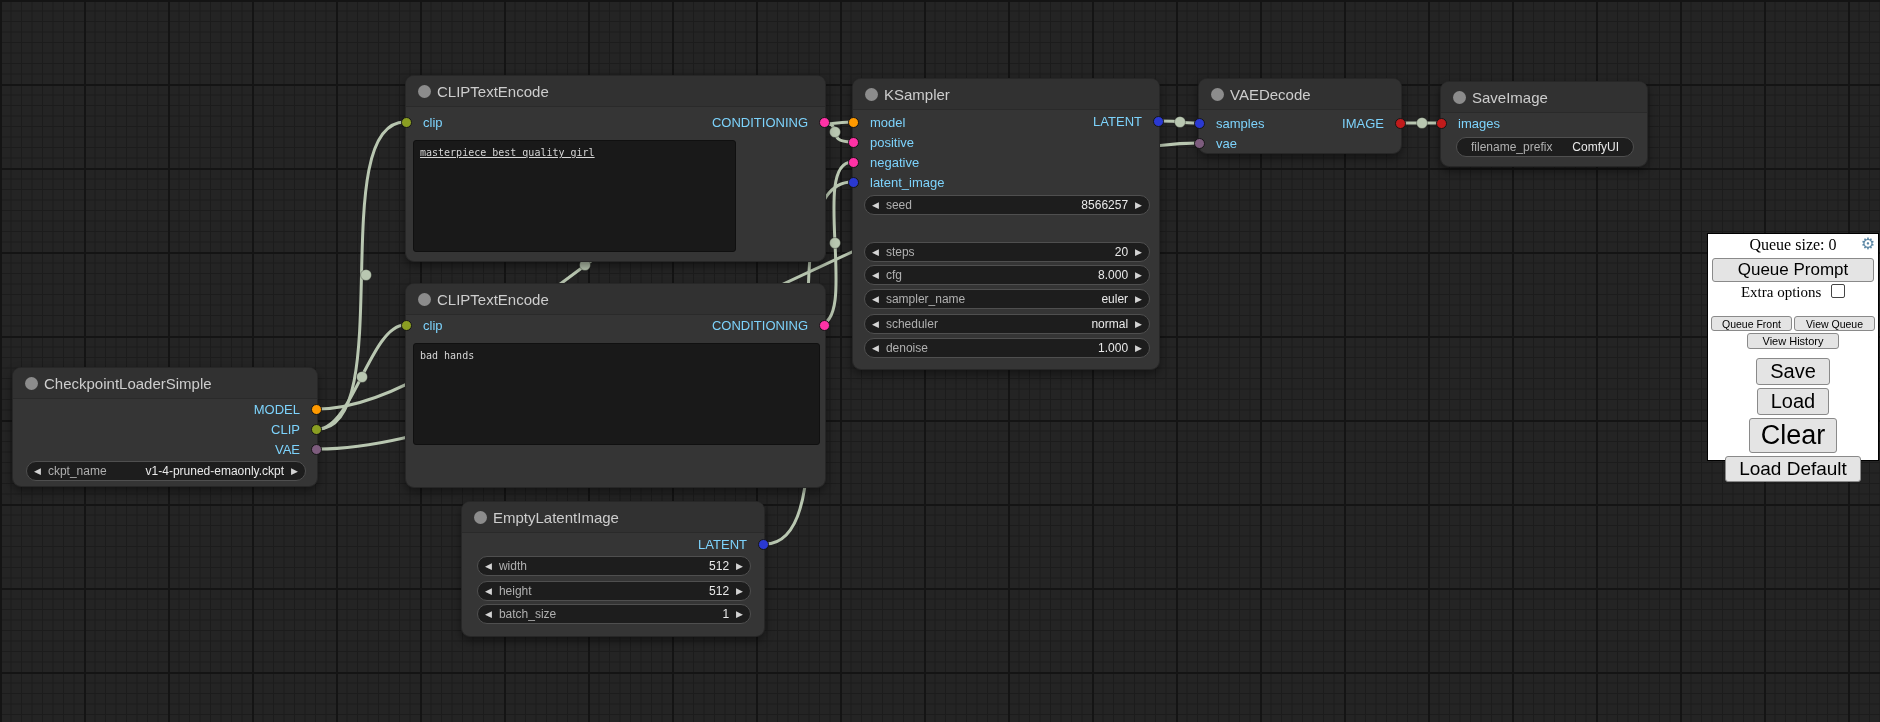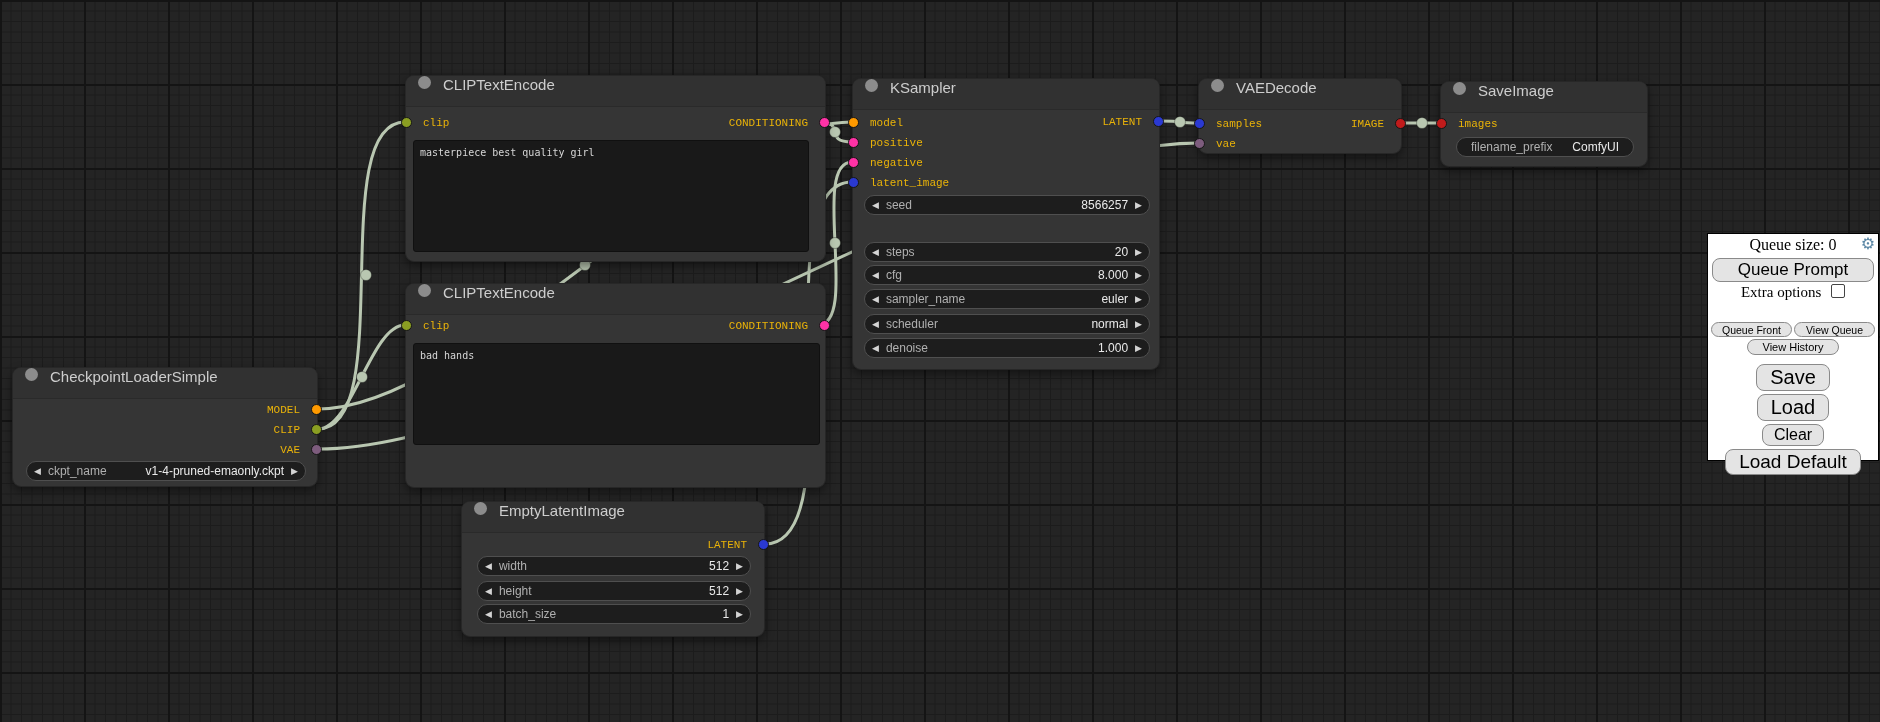--- a/index.html
+++ b/index.html
@@ -14,26 +14,26 @@
     background-size:84px 84px,84px 84px,10.5px 10.5px,10.5px 10.5px;
     font-family:"Liberation Sans",sans-serif;
   }
   #wires{position:absolute;left:0;top:0;z-index:1;}
   .node{
     position:absolute;z-index:2;background:#353535;border-radius:9px;
     border:1px solid #272727;box-sizing:border-box;
     box-shadow:0 4px 10px rgba(0,0,0,.45);color:#c3c3c3;
   }
   .node-title{
-    height:30px;display:flex;gap:12px;padding:0 12px;
+    height:30px;display:flex;align-items:center;gap:6px;padding:0 12px;
     font-size:15px;color:#cdcdcd;background:#313131;
     border-radius:8px 8px 0 0;border-bottom:1px solid #2a2a2a;
   }
   .title-dot{width:13px;height:13px;border-radius:50%;background:#8c8c8c;flex:0 0 auto;}
-  .port{position:absolute;height:14px;line-height:14px;font-size:11px;color:#eab308;white-space:nowrap;font-family:Liberation Mono, monospace;}
+  .port{position:absolute;height:14px;line-height:14px;font-size:13px;color:#7dd3fc;white-space:nowrap;}
   .port.in{left:0;padding-left:17px;}
   .port.out{right:0;padding-right:17px;}
   .pdot{position:absolute;top:1px;width:11px;height:11px;border-radius:50%;
         border:1px solid #161616;box-sizing:border-box;}
   .port.in  .pdot{left:-5px;}
   .port.out .pdot{right:-5px;}
   .widget{
     position:absolute;height:20px;box-sizing:border-box;background:#1d1d1d;
     border:1px solid #4f4f4f;border-radius:10px;display:flex;align-items:center;
     font-size:12px;color:#b5b5b5;white-space:nowrap;overflow:hidden;
@@ -50,33 +50,33 @@
   }
   
   .menu{
     position:absolute;left:1707px;top:233px;width:172px;height:228px;z-index:3;
     background:#ffffff;border:1px solid #000;box-sizing:border-box;
     font-family:"Liberation Serif",serif;color:#000;text-align:center;
   }
   .queue-size{position:relative;font-size:16px;padding-top:2px;height:20px;}
   .gear{position:absolute;right:3px;top:0;color:#5b87a5;font-size:16px;cursor:pointer;font-family:"DejaVu Sans",sans-serif;}
   .mbtn{
-    display:block;background:#e4e4e4;border:1px solid #8a8a8a;border-radius:8px;
+    display:block;background:#e4e4e4;border:1px solid #8a8a8a;border-radius:3px;
     font-family:"Liberation Sans",sans-serif;color:#000;cursor:pointer;
   }
   .btn-queue-prompt{width:162px;height:24px;font-size:17px;margin:2px auto 2px;}
   .extra{font-size:15px;height:18px;}
   .checkbox{display:inline-block;width:12px;height:12px;background:#fff;border:1px solid #444;
             border-radius:2px;vertical-align:-1px;margin-left:6px;cursor:pointer;}
-  .pair{display:flex;gap:2px;margin:20px 3px 2px;}
+  .pair{display:flex;gap:2px;margin:14px 3px 2px;}
   .pair .mbtn{flex:1;height:15px;font-size:10.5px;padding:0;}
   .btn-history{width:92px;height:16px;font-size:11px;padding:0;margin:2px auto;}
   .btn-save {font-size:20px;padding:1px 13px;margin:9px auto 3px;}
   .btn-load {font-size:20px;padding:1px 13px;margin:0 auto 3px;}
-  .btn-clear{font-size:16px;padding:1px 11px;margin:0 auto 3px;}
+  .btn-clear{font-size:27px;padding:1px 11px;margin:0 auto 3px;}
   .btn-loaddef{font-size:19px;padding:1px 13px;margin:0 auto;}
 </style>
 </head>
 <body>
 
 <svg id="wires" width="1880" height="722">
     <path d="M 318 409 C 469 409, 701 122, 852 122" fill="none" stroke="#b9c7b1" stroke-width="3" stroke-linecap="round"></path>
     <circle cx="585" cy="265" r="5.5" fill="#b9c7b1" stroke="rgba(0,0,0,0.3)"></circle>
     <path d="M 318 429 C 398 429, 325 122, 405 122" fill="none" stroke="#b9c7b1" stroke-width="3" stroke-linecap="round"></path>
     <circle cx="366" cy="275" r="5.5" fill="#b9c7b1" stroke="rgba(0,0,0,0.3)"></circle>
@@ -127,21 +127,21 @@
     <span>CLIPTextEncode</span>
   </div>
   <div class="port in" style="top:40px;">
     <span class="pdot" style="background: rgb(138, 158, 34);"></span>
     <span>clip</span>
   </div>
   <div class="port out" style="top:40px;">
     <span>CONDITIONING</span>
     <span class="pdot" style="background: rgb(255, 50, 166);"></span>
   </div>
-  <textarea class="prompt-box" readonly="" style="left: 7px; top: 64px; width: 396px; height: 112px;">masterpiece best quality girl</textarea>
+  <textarea class="prompt-box" readonly="" style="left: 7px; top: 64px; width: 323px; height: 112px; text-decoration: underline;">masterpiece best quality girl</textarea>
 </div>
 
 <div class="node" style="left:405px;top:283px;width:421px;height:205px;">
   <div class="node-title">
     <span class="title-dot"></span>
     <span>CLIPTextEncode</span>
   </div>
   <div class="port in" style="top:35px;">
     <span class="pdot" style="background: rgb(138, 158, 34);"></span>
     <span>clip</span>

